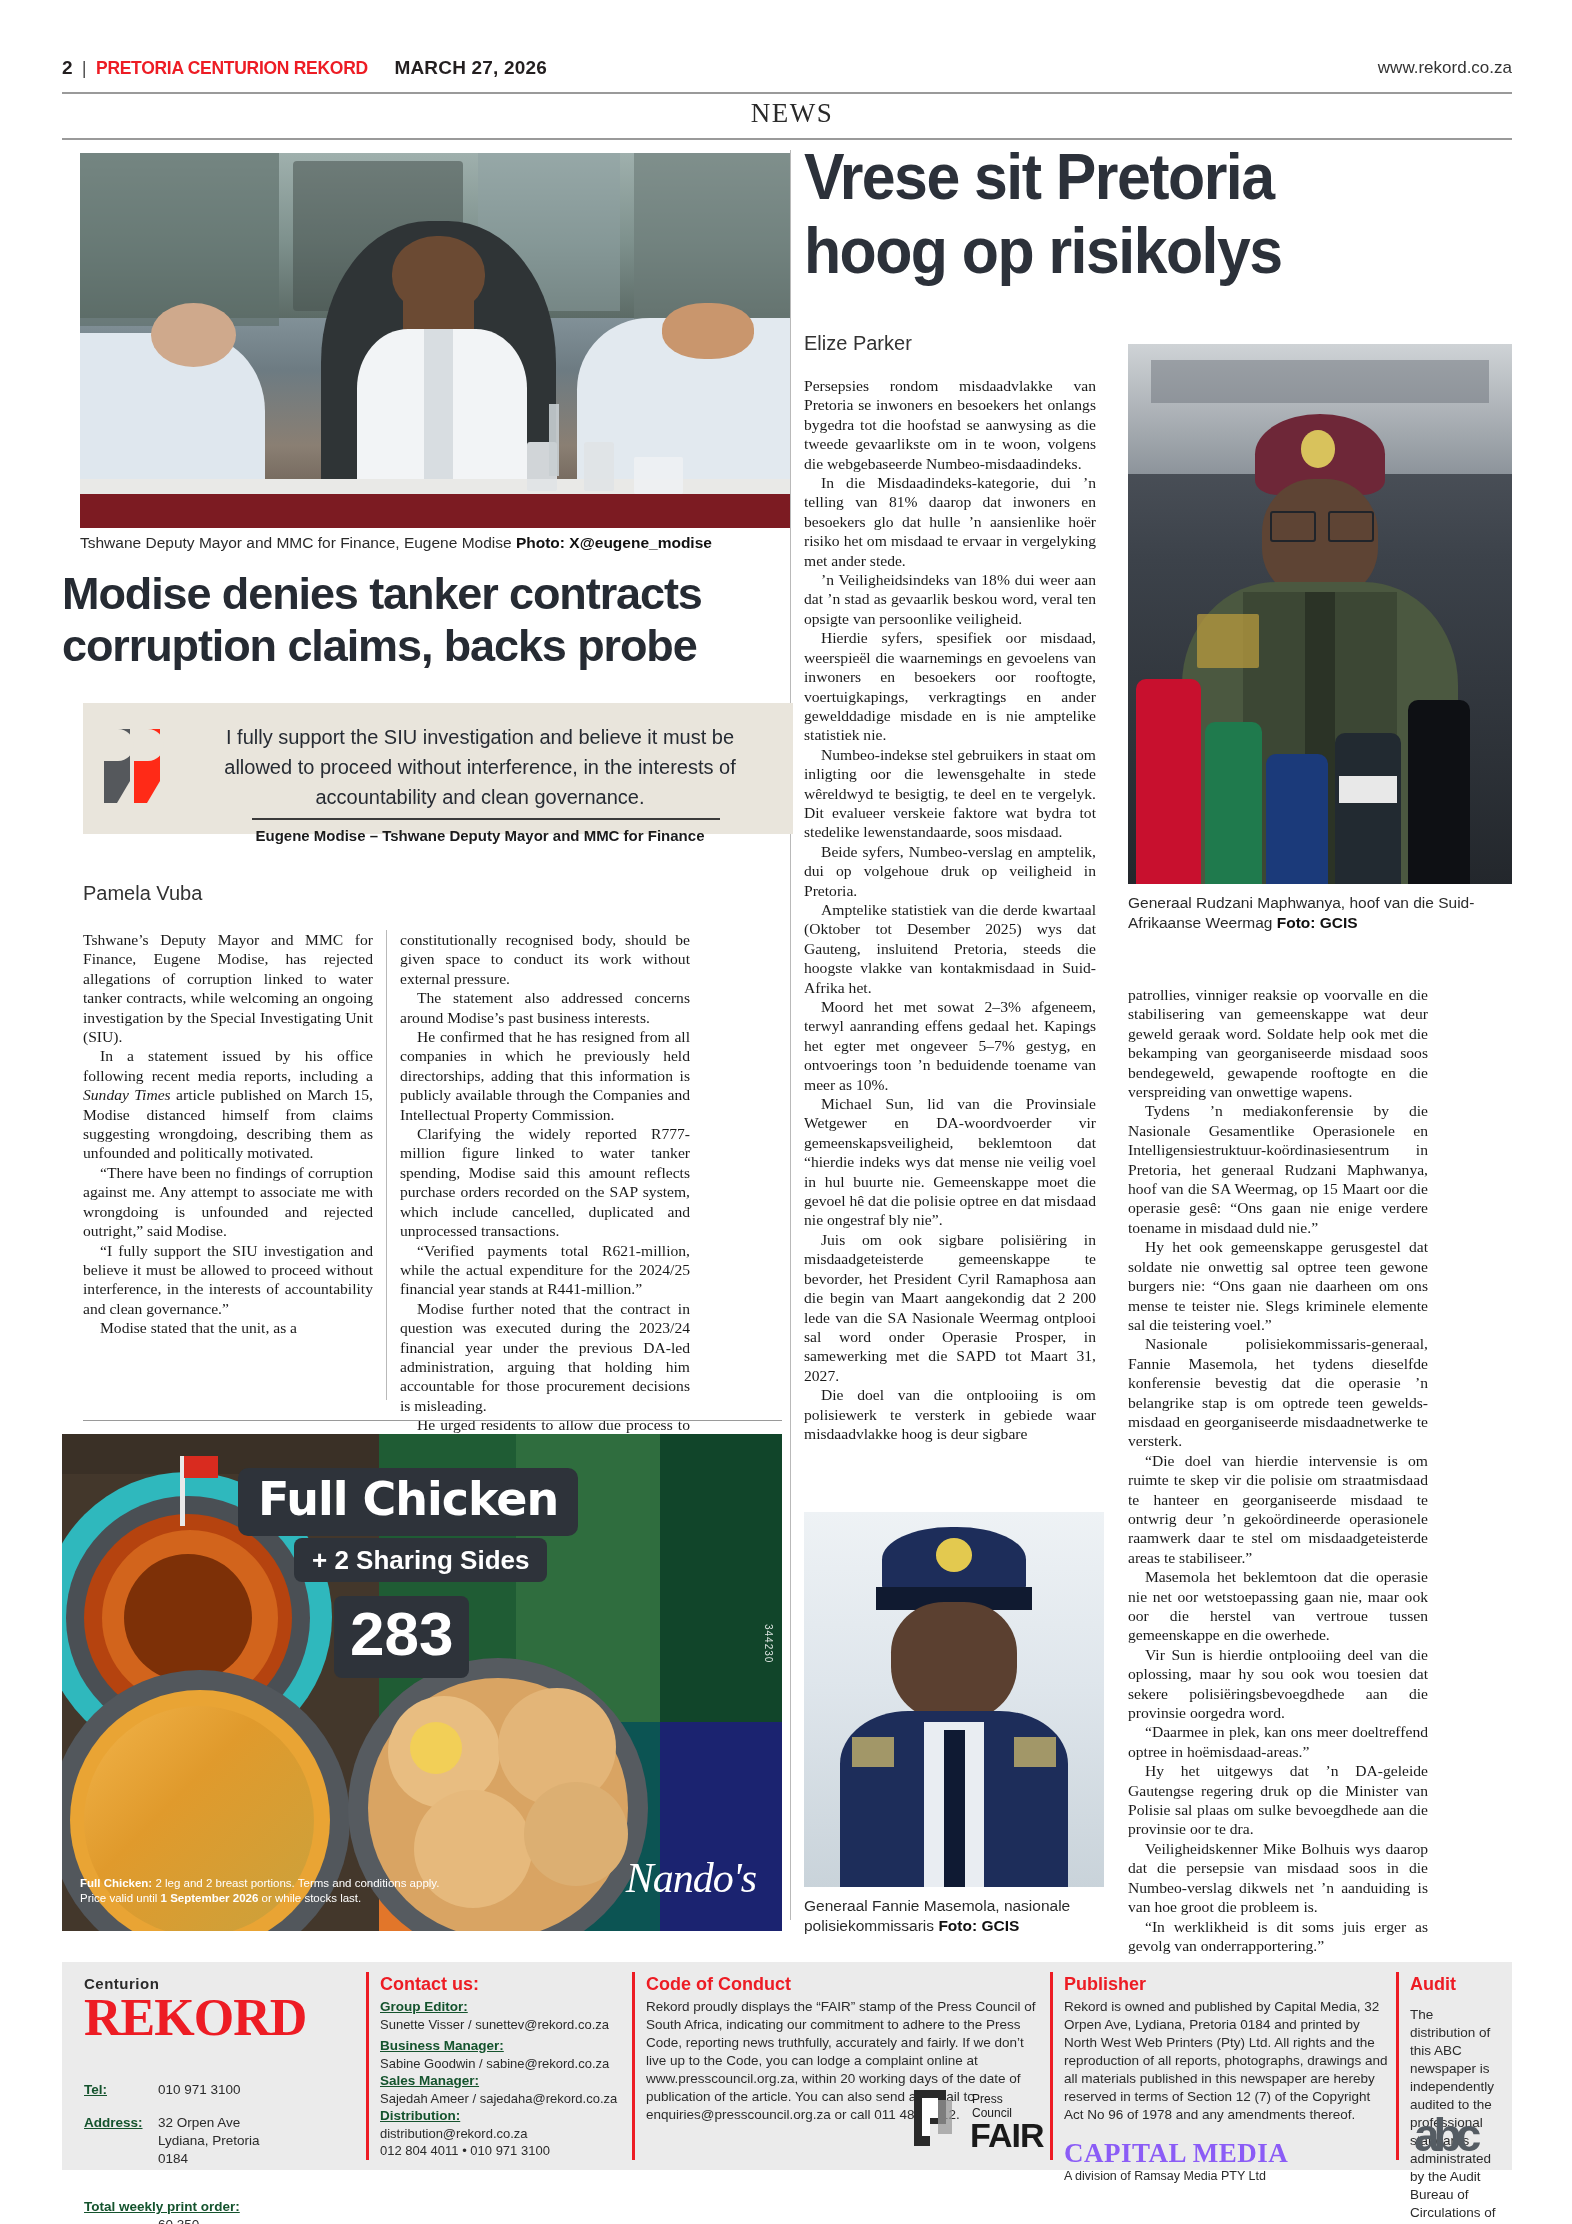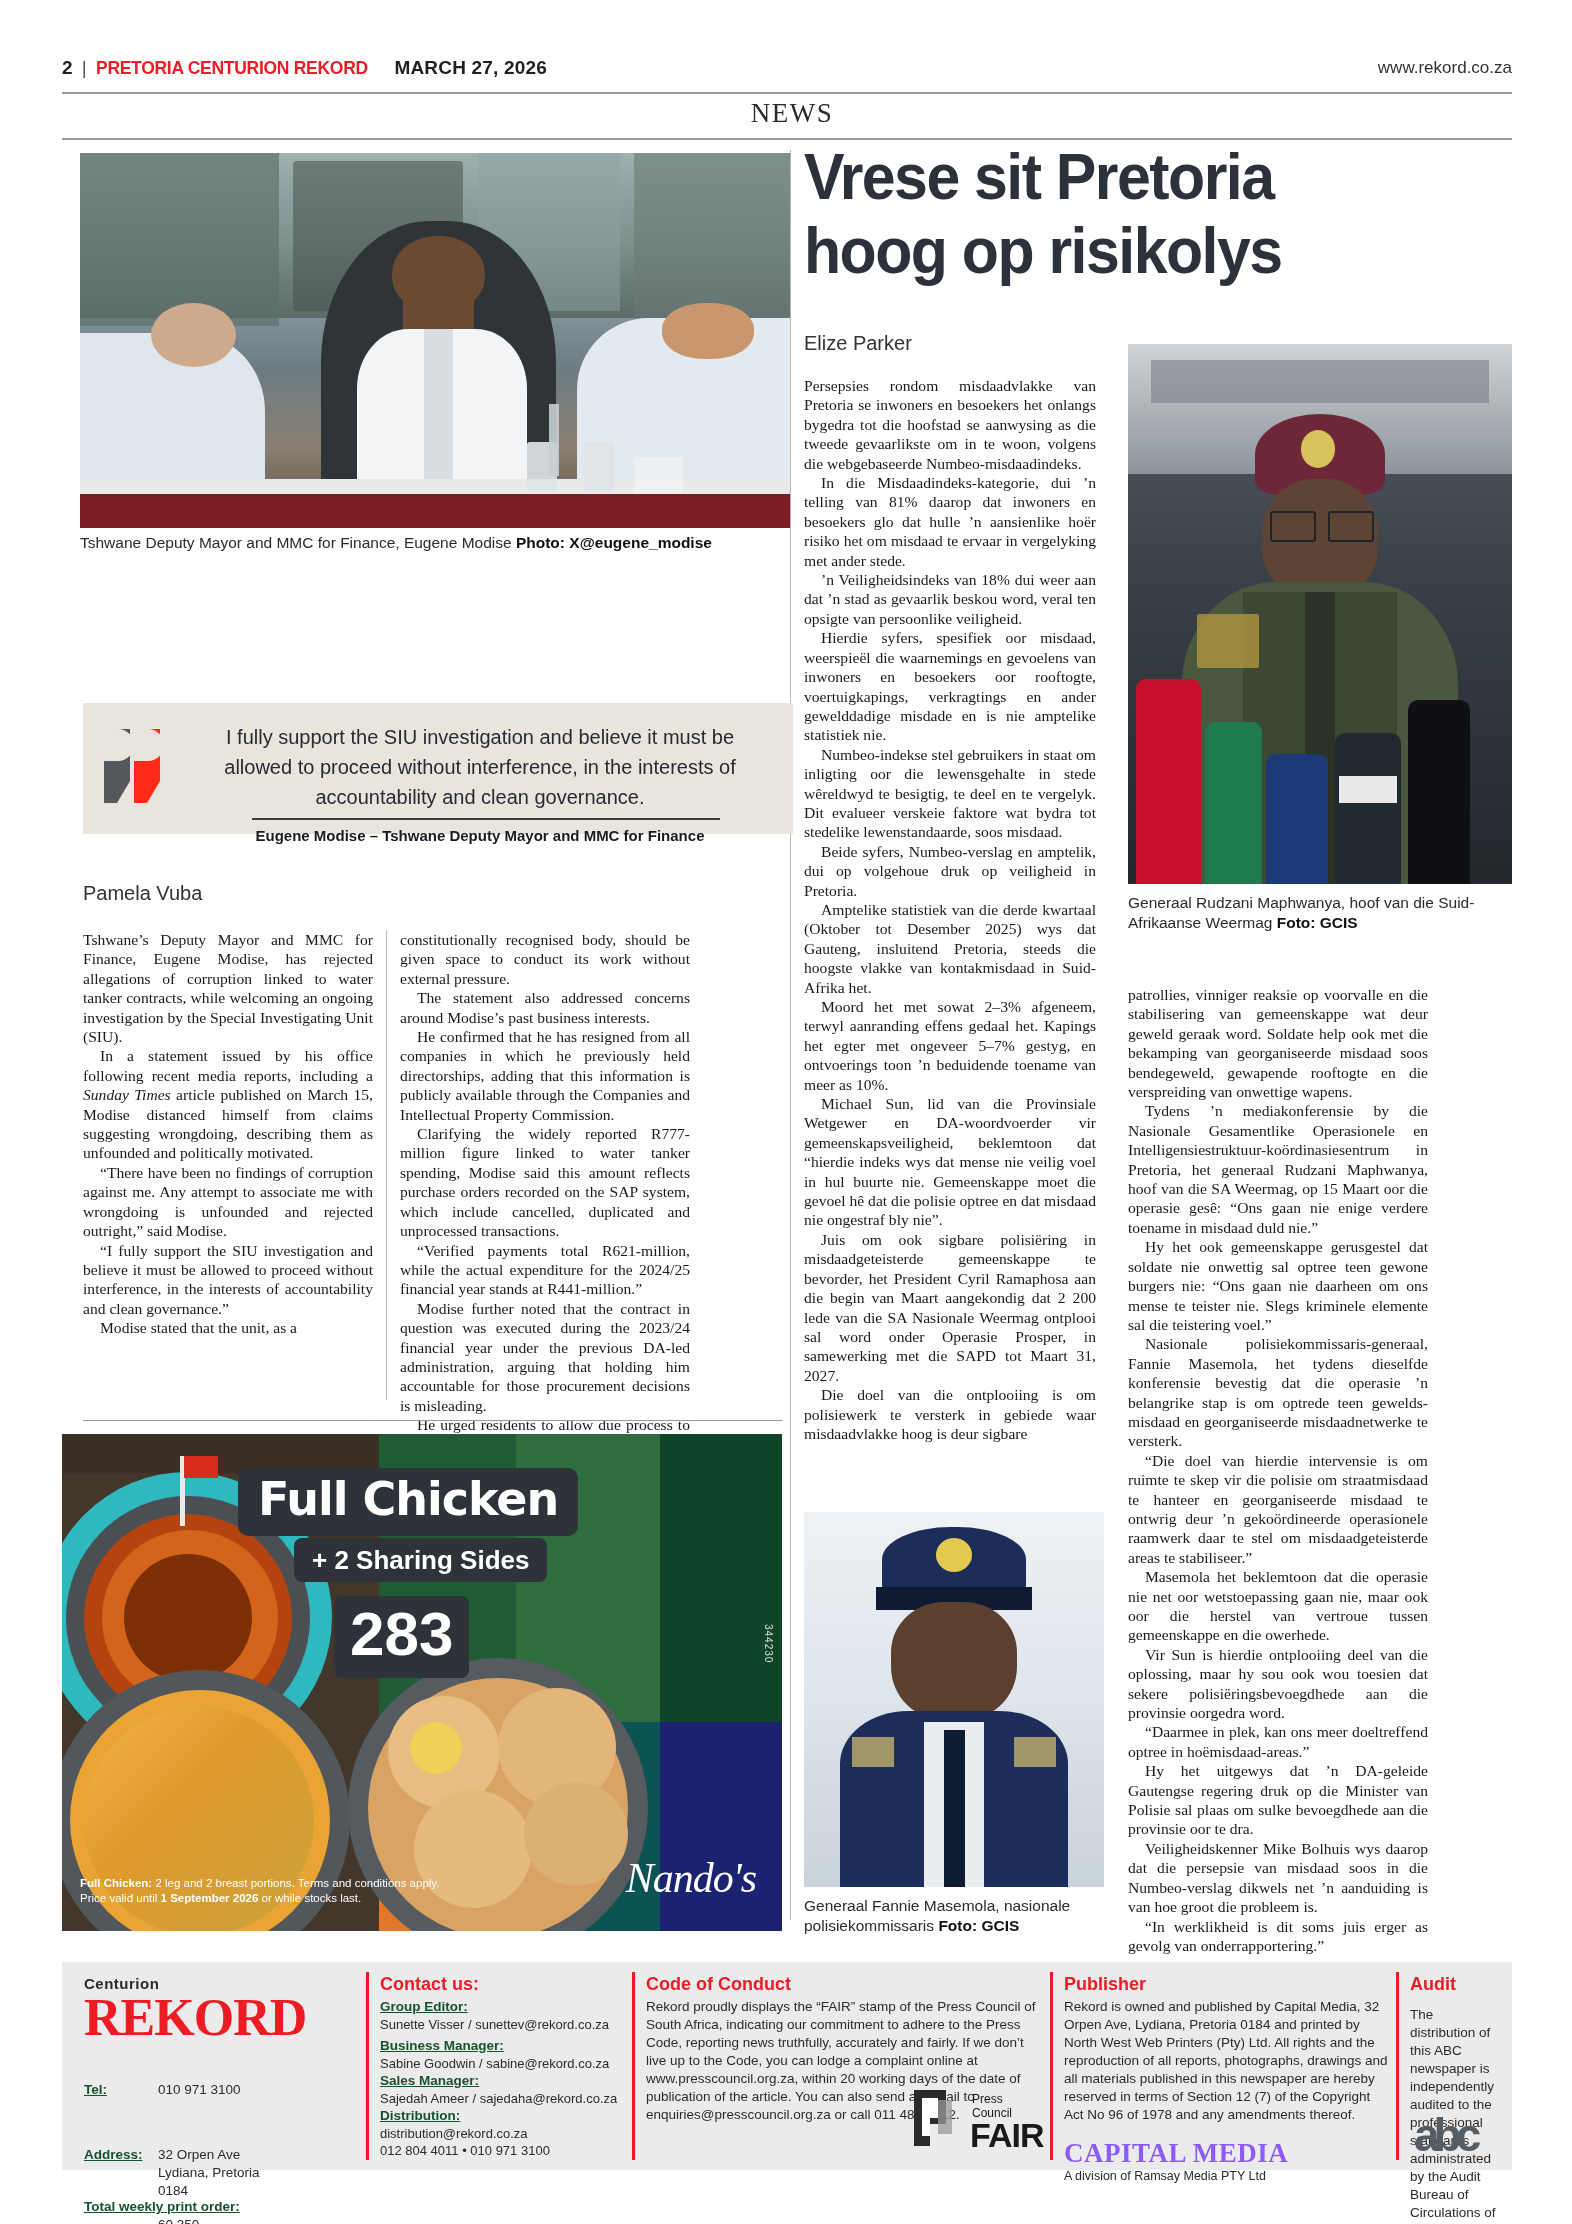--- a/index.html
+++ b/index.html
@@ -128,20 +128,21 @@
 
     <div style="position:absolute;left:63%;bottom:10%;width:4.2%;height:13%;background:#dfe3e6;border-radius:3px 3px 2px 2px;opacity:.92;"></div>
     <div style="position:absolute;left:71%;bottom:10%;width:4.2%;height:13%;background:#dfe3e6;border-radius:3px 3px 2px 2px;opacity:.92;"></div>
     <div style="position:absolute;left:78%;bottom:9%;width:7%;height:10%;background:#eef1f3;border-radius:2px;opacity:.9;"></div>
     <div style="position:absolute;left:66%;bottom:14%;width:1.4%;height:19%;background:#c8ced2;opacity:.9;"></div>
   </div>
   <div class="caption" style="left:80px;top:533px;width:720px;">
     <span>Tshwane Deputy Mayor and MMC for Finance, Eugene Modise </span><b>Photo: X@eugene_modise</b>
   </div>
 
+  <div class="headline-left">Modise denies tanker contracts corruption claims, backs probe</div>
 
   <div class="quotebox"></div>
   <div class="qmark">
     <svg width="62" height="82" viewBox="0 0 62 82">
       <path d="M2 4 h26 v52 l-13 22 H2 Z" fill="#55585c"></path>
       <path d="M32 4 h26 v52 l-13 22 H32 Z" fill="#FF2A17"></path>
       <path d="M32 4 h14 a16 16 0 0 1 0 32 h-14 Z" fill="#e9e5dc"></path>
       <path d="M2 4 h14 a16 16 0 0 1 0 32 H2 Z" fill="#e9e5dc"></path>
     </svg>
   </div>
@@ -289,21 +290,21 @@
 
   <div class="footer">
 
     <div class="fcell" style="left:22px;top:14px;width:270px;">
       <div class="logo-cent">Centurion</div>
       <div class="logo-rek">REKORD</div>
     </div>
     <div class="fcell" style="left:22px;top:118px;width:290px;">
       <span class="fb" style="display:inline-block;width:74px;">Tel:</span><span class="ftxt">010 971 3100</span>
     </div>
-    <div class="fcell" style="left:22px;top:152px;width:290px;margin-top:32px;">
+    <div class="fcell" style="left:22px;top:152px;width:290px;">
       <span class="fb" style="display:inline-block;width:74px;vertical-align:top;">Address:</span><span class="ftxt" style="display:inline-block;"><span>32 Orpen Ave</span><br><span>Lydiana, Pretoria</span><br><span>0184</span></span>
     </div>
     <div class="fcell" style="left:22px;top:236px;width:290px;">
       <div class="fb">Total weekly print order:</div>
       <div class="ftxt" style="padding-left:74px;">60 350</div>
     </div>
 
     <div class="fbar" style="left:304px;top:10px;height:188px;"></div>
     <div class="fcell" style="left:318px;top:10px;width:240px;">
       <div class="fhead">Contact us:</div>

